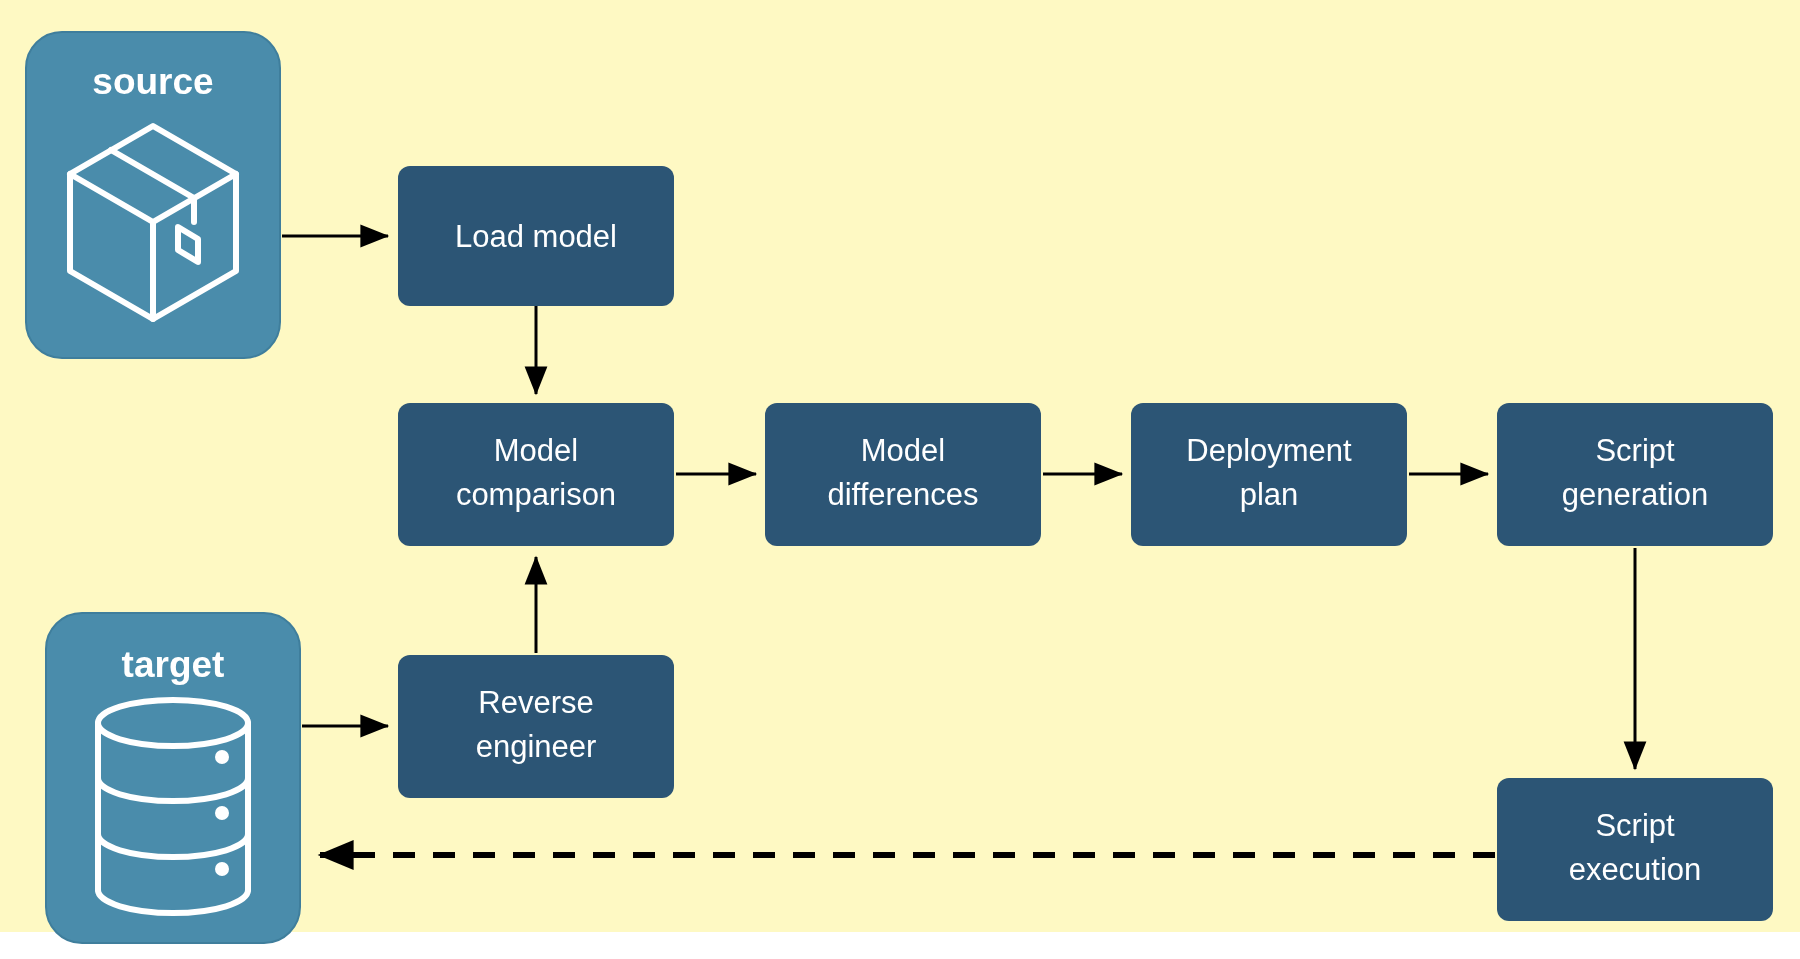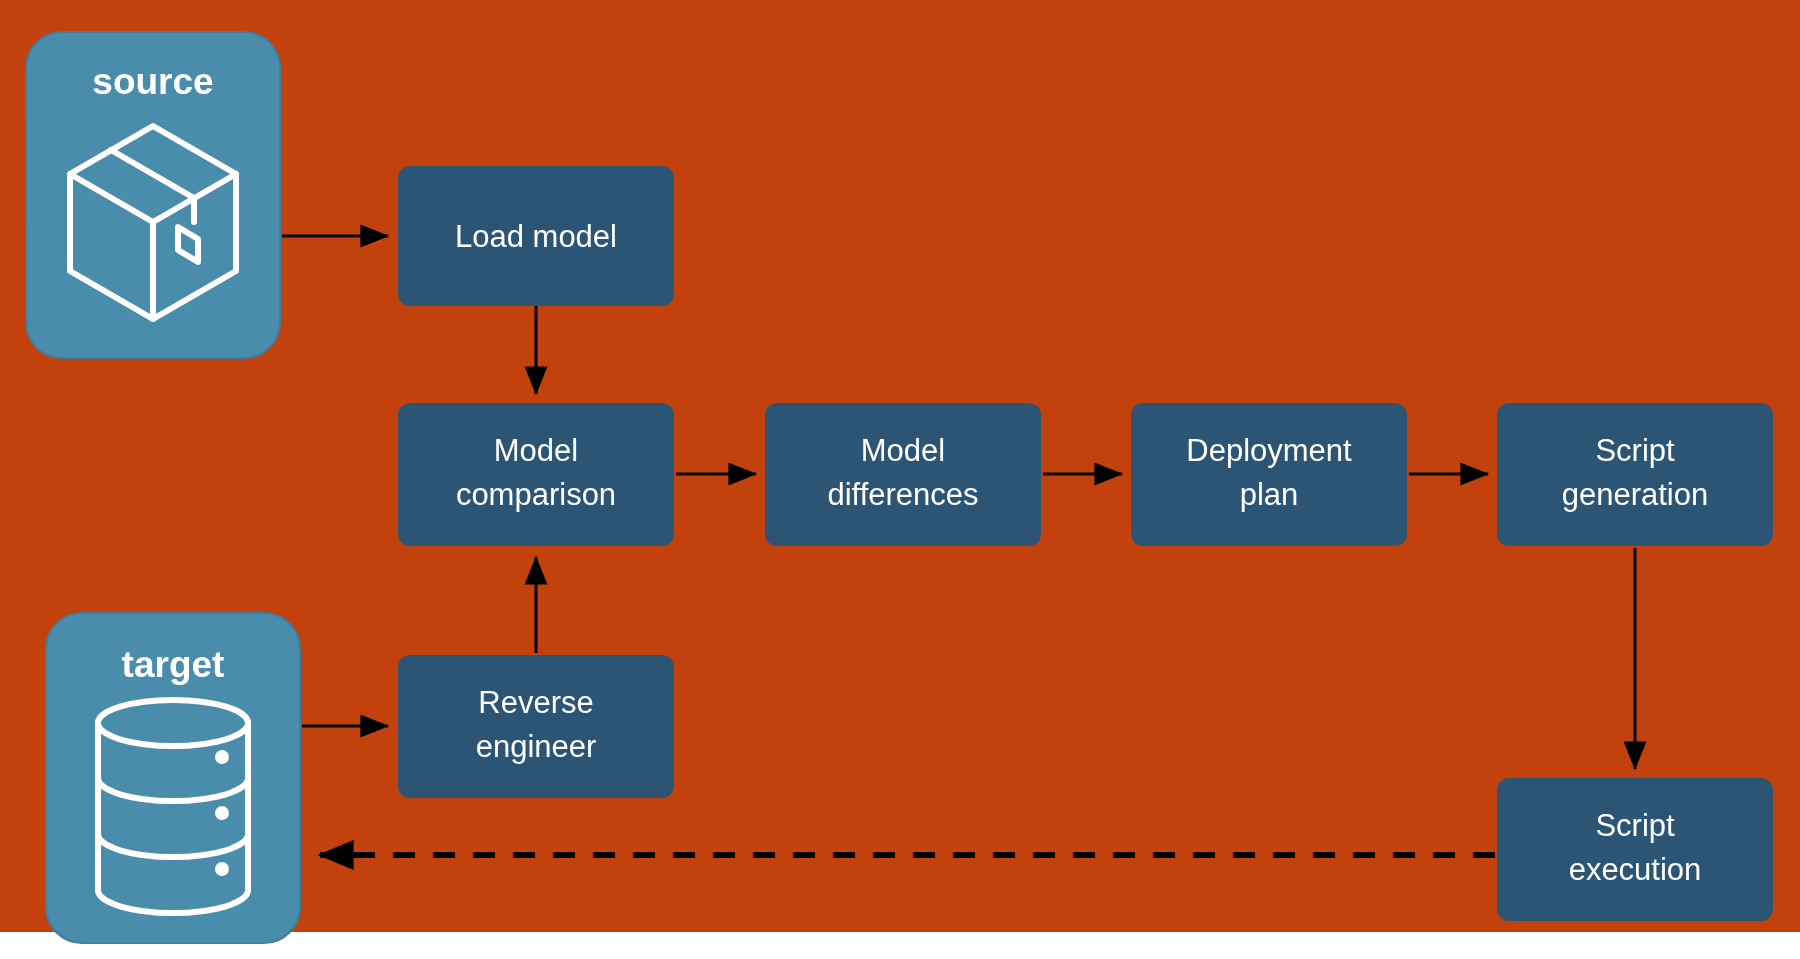--- a/index.html
+++ b/index.html
@@ -11,21 +11,21 @@
   body {
     width: 1800px;
     height: 959px;
     font-family: "Liberation Sans", "DejaVu Sans", sans-serif;
     overflow: hidden;
   }
   #diagram-root {
     position: relative;
     width: 1800px;
     height: 932px;
-    background: #c2410c;
+    background: #fef9c3;
   }
   svg#flow {
     display: block;
     width: 1800px;
     height: 959px;
   }
   .endpoint-rect {
     fill: #4a8cab;
     stroke: #3f7e9c;
     stroke-width: 2;

